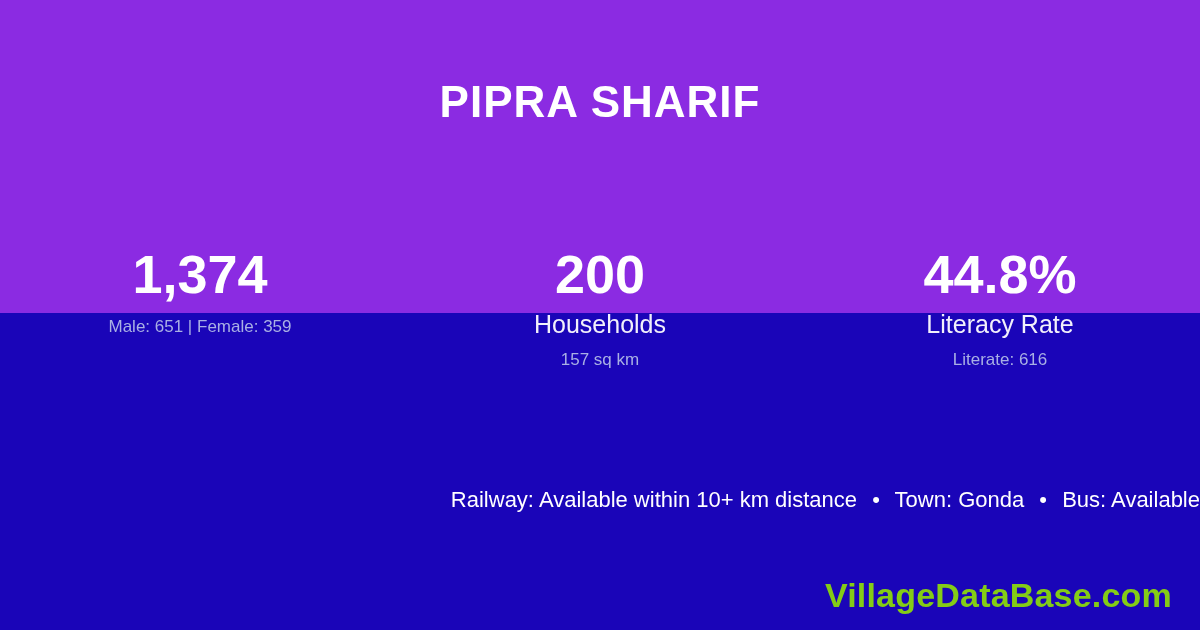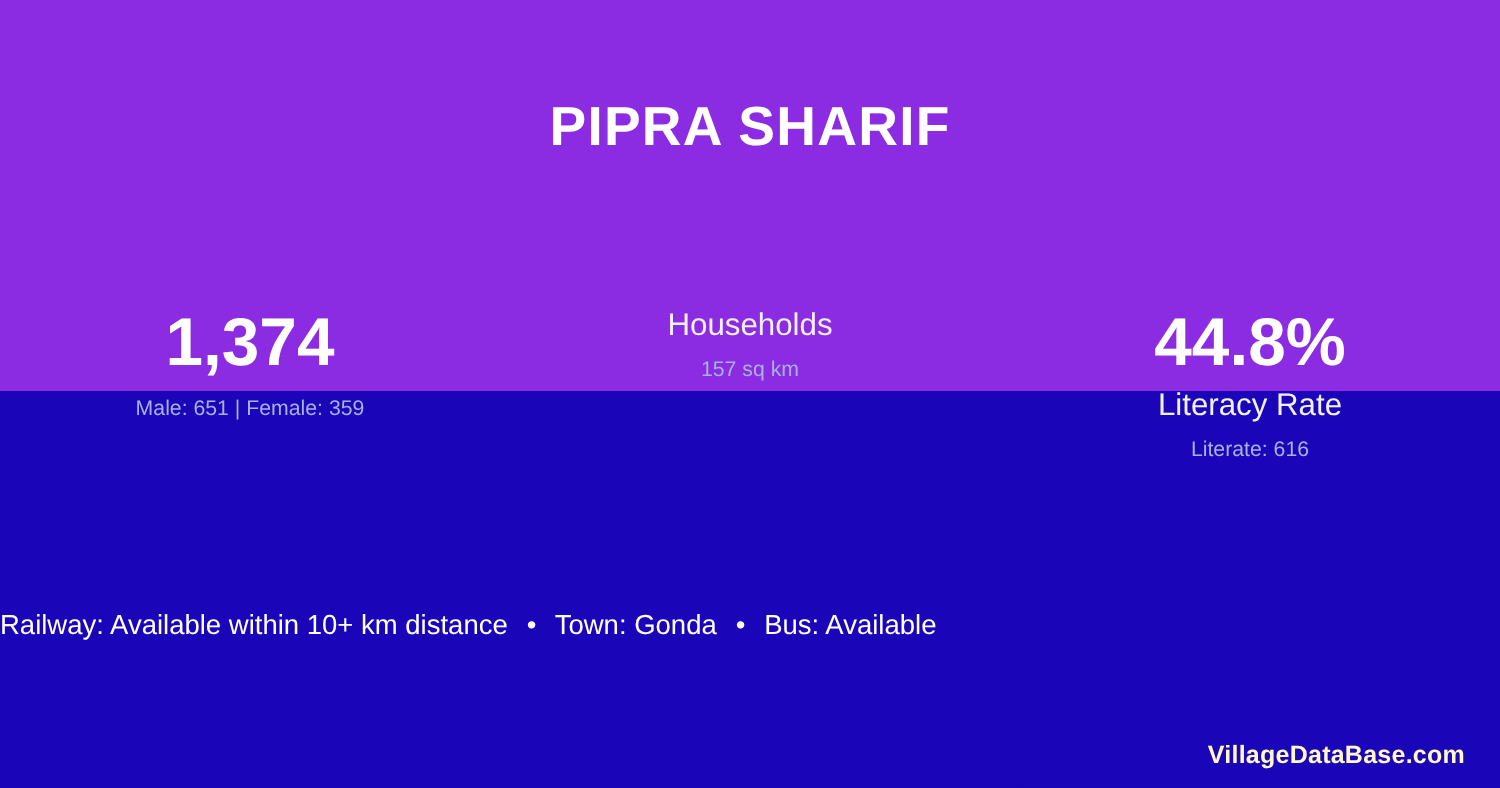--- a/index.html
+++ b/index.html
@@ -108,42 +108,42 @@
     line-height: 1.3;
     margin-top: 9px;
   }
 
   
   .info-line {
     position: absolute;
     left: 0;
     top: 486px;
     width: 1200px;
-    text-align: left;
+    text-align: right;
     font-size: 22px;
     font-weight: 400;
     color: #ffffff;
     line-height: 1.3;
     white-space: nowrap;
     z-index: 6;
   }
   .info-sep {
     display: inline-block;
     padding: 0 9px;
     color: #ffffff;
   }
 
   
   .brand {
     position: absolute;
     right: 28px;
     bottom: 14px;
-    font-size: 20px;
+    font-size: 34px;
     font-weight: 700;
-    color: #fef9c3;
+    color: #84cc16;
     letter-spacing: 0.2px;
     line-height: 1.2;
     z-index: 6;
   }
 </style>
 </head>
 <body>
 
 <div id="card">
 
@@ -155,20 +155,21 @@
   </div>
 
   <div class="stats">
 
     <div class="stat">
       <div class="stat-value">1,374</div>
       <div class="stat-sub">Male: 651 | Female: 359</div>
     </div>
 
     <div class="stat">
+      <div class="stat-value">200</div>
       <div class="stat-label">Households</div>
       <div class="stat-sub">157 sq km</div>
     </div>
 
     <div class="stat">
       <div class="stat-value">44.8%</div>
       <div class="stat-label">Literacy Rate</div>
       <div class="stat-sub">Literate: 616</div>
     </div>
 

